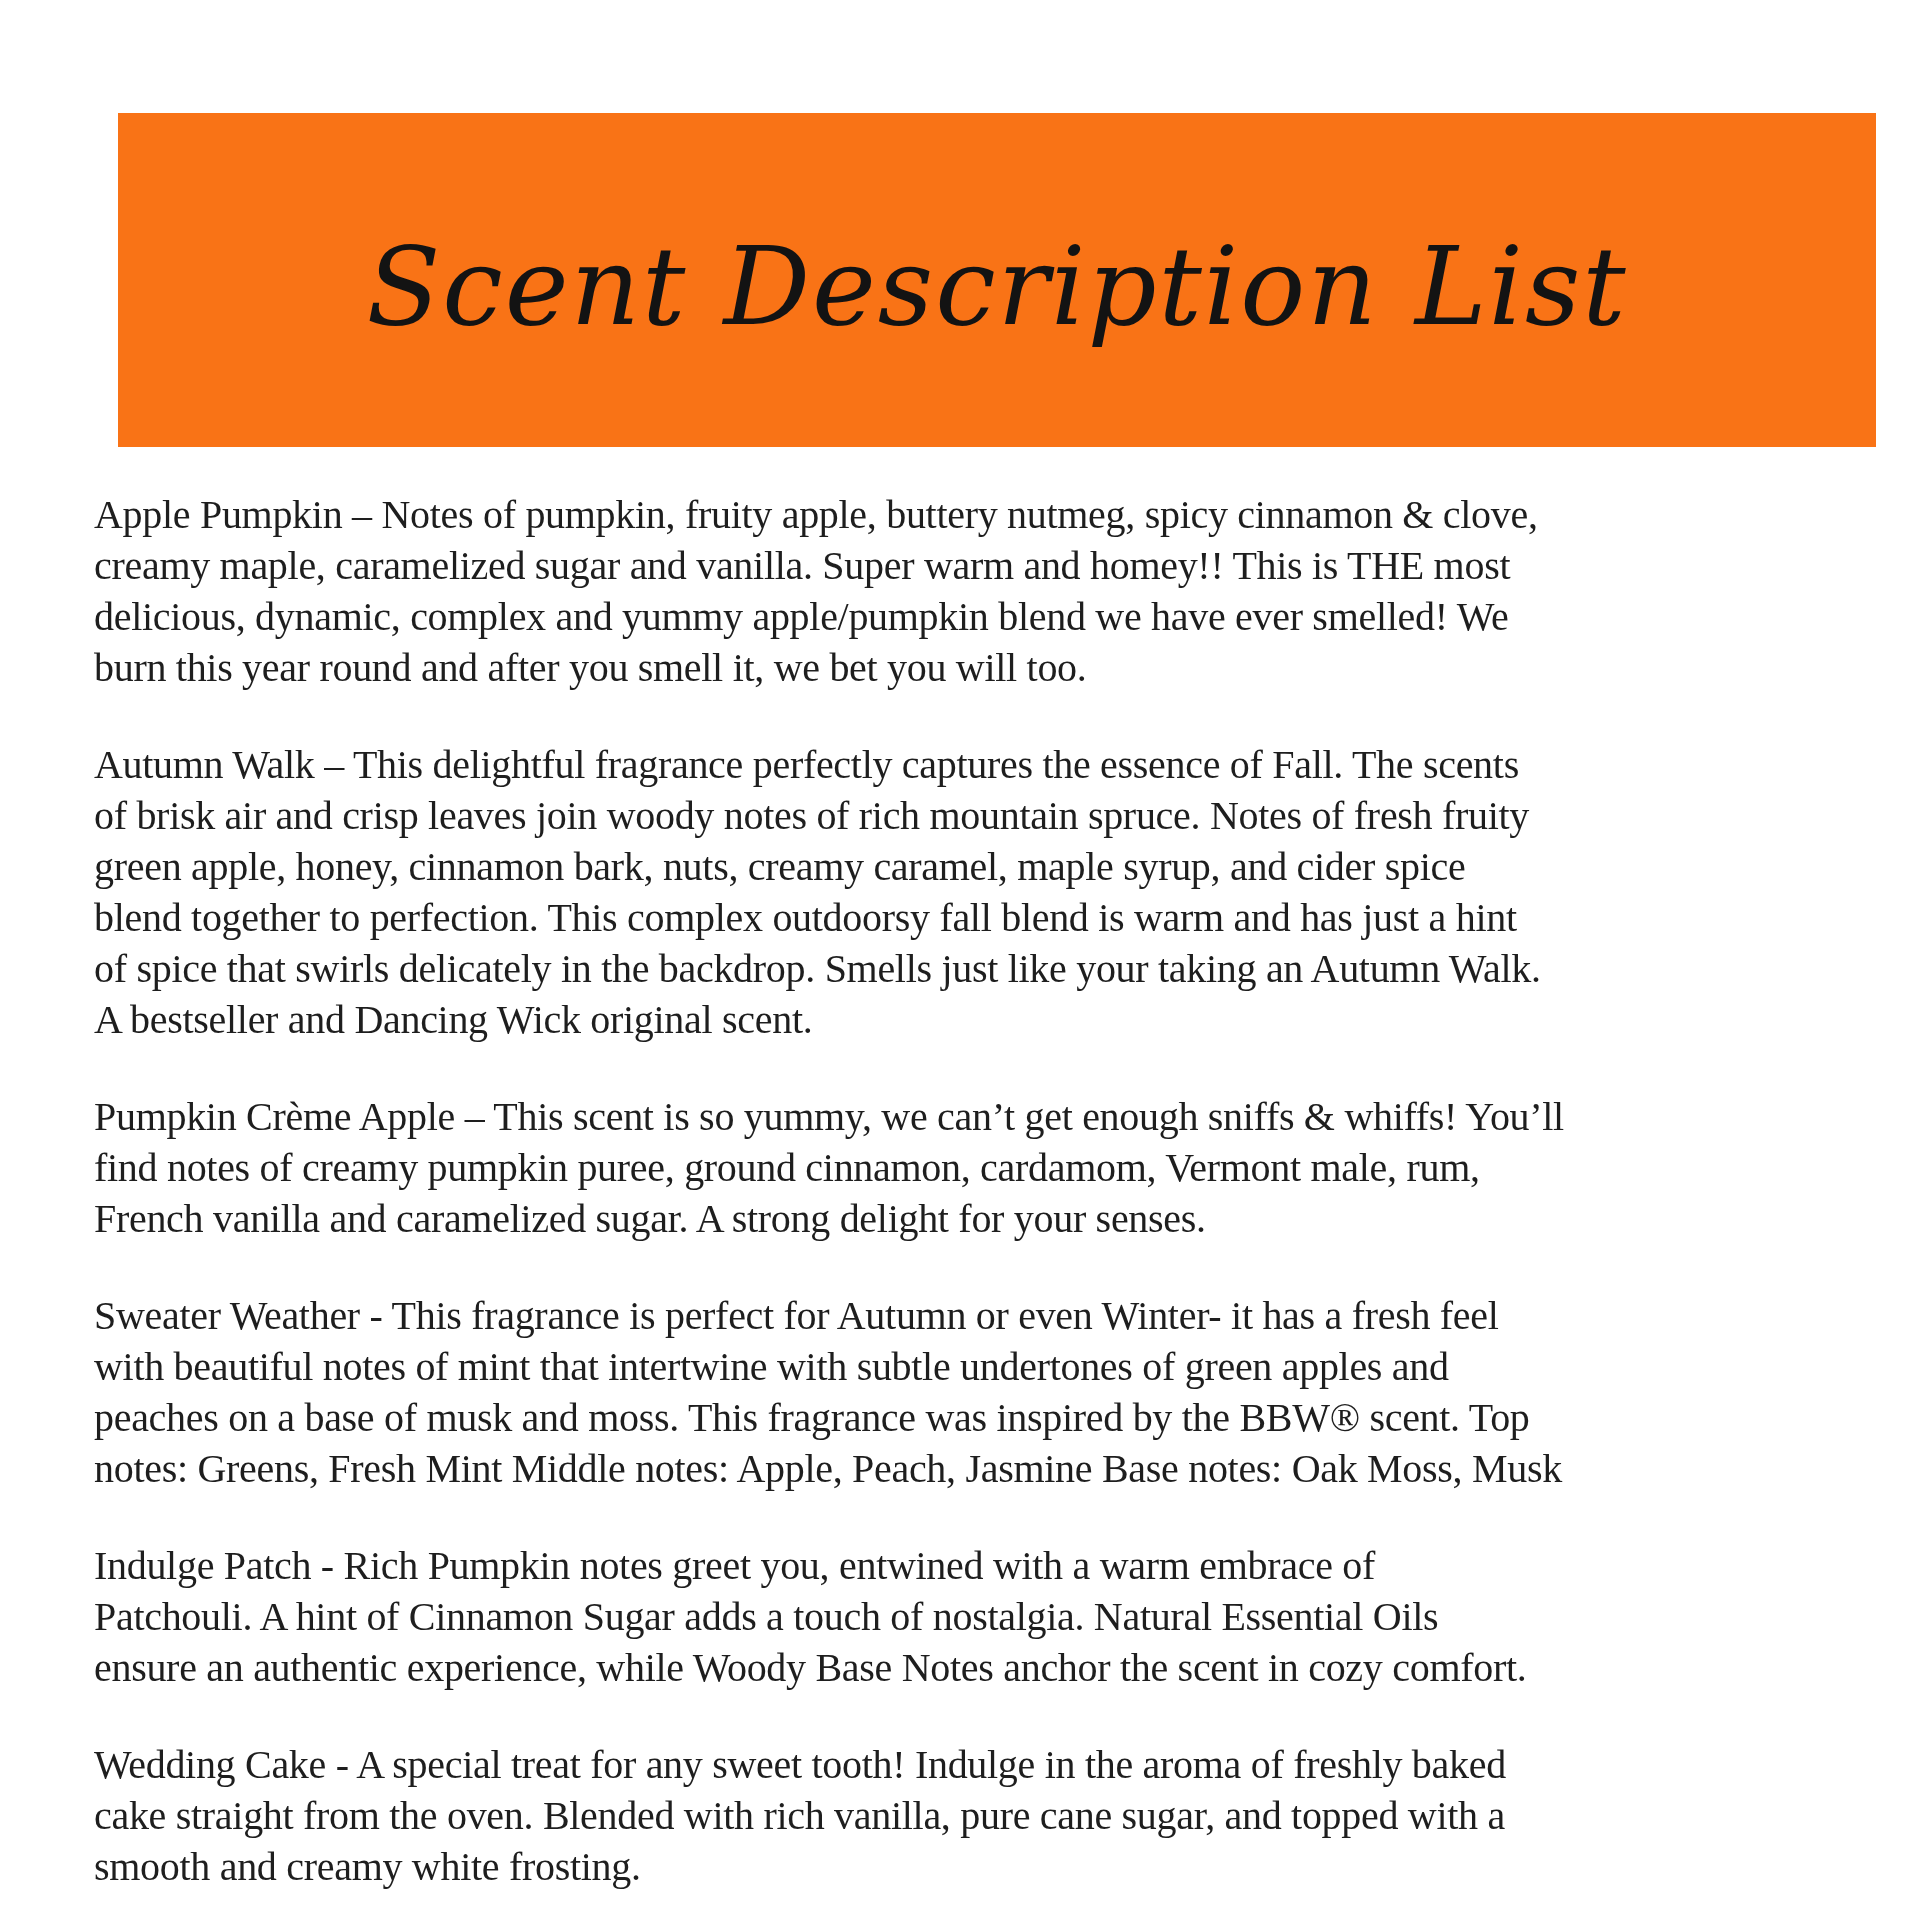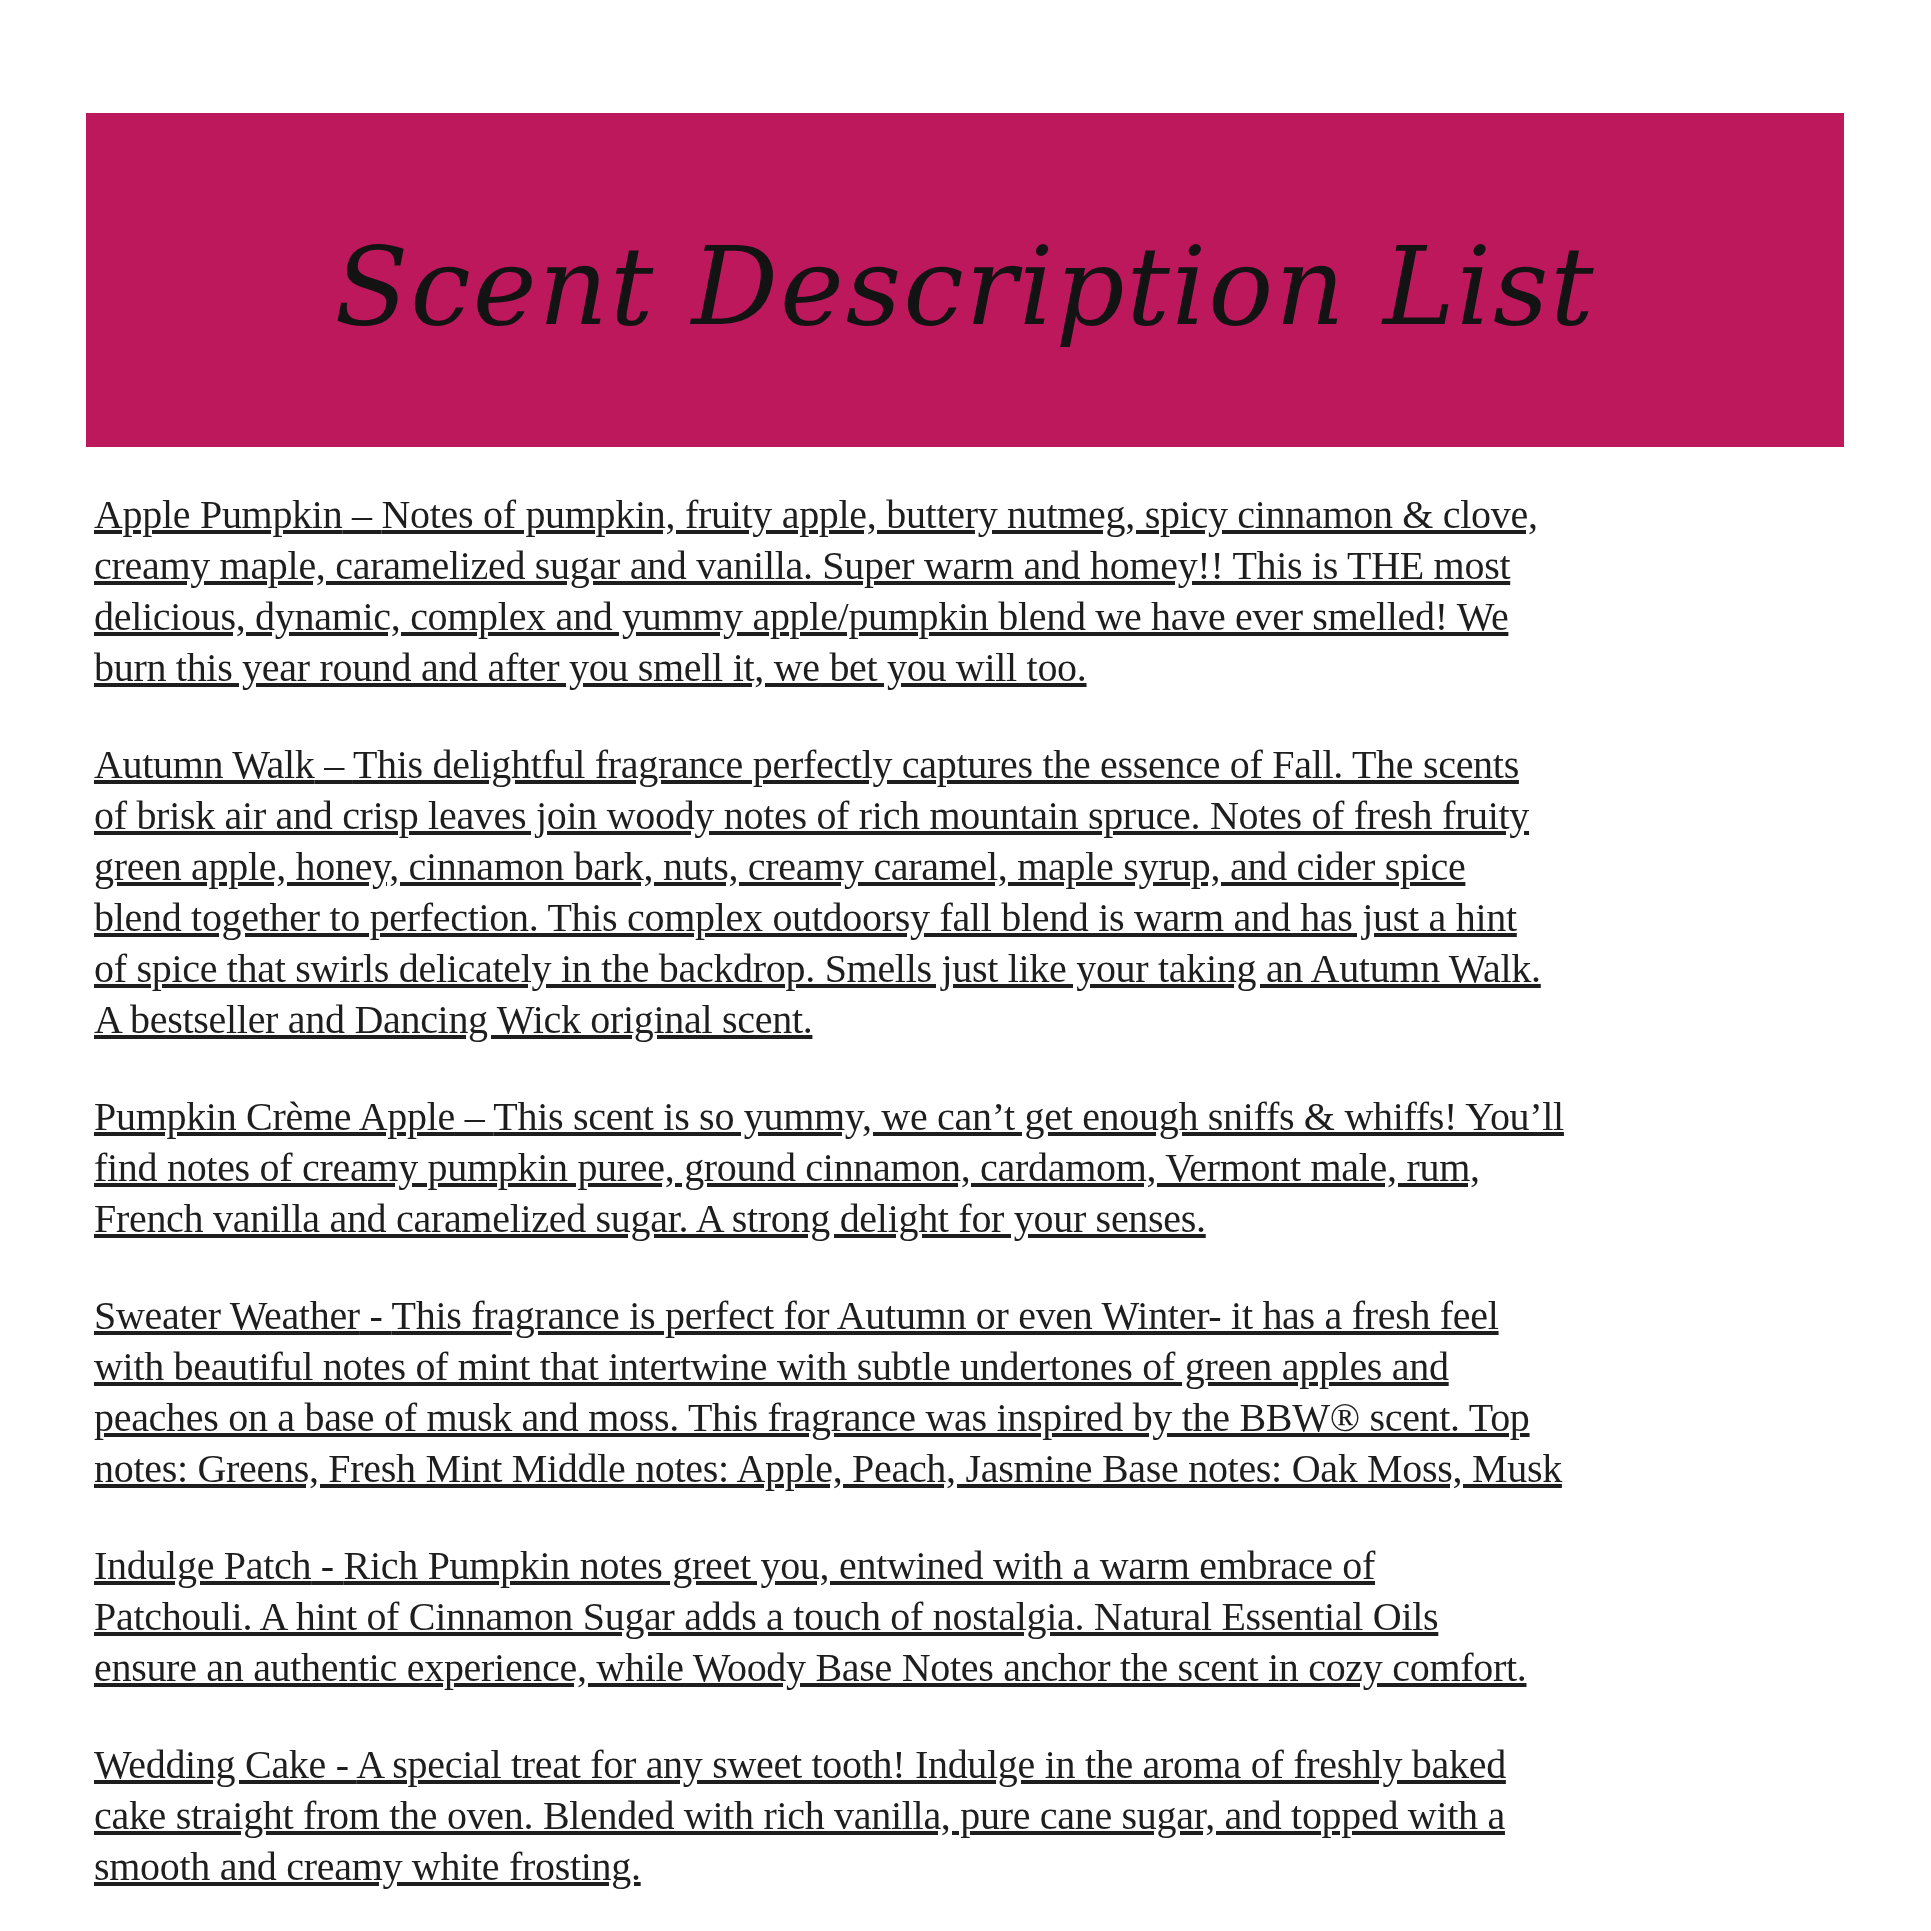--- a/index.html
+++ b/index.html
@@ -35,39 +35,38 @@
     letter-spacing: 1.9px;
     white-space: nowrap;
     transform: translateY(5.8px);
   }
   .content {
     position: absolute;
     left: 94px;
     top: 489px;
     width: 1753px;
     color: #1e1e1e;
-    text-decoration: underline;
   }
   .scent {
     margin: 0 0 46px 0;
     font-size: 40px;
     line-height: 51px;
     letter-spacing: -0.3px;
     white-space: pre-line;
   }
   .scent:last-child {
     margin-bottom: 13px;
   }
 </style>
 </head>
 <body>
 
 <div class="page">
 
-  <div class="banner" style="background: #be185d;">
+  <div class="banner" style="background: #f97316; margin-left: 32px;">
     <div class="banner-title">Scent Description List</div>
   </div>
 
   <div class="content">
 
     <p class="scent"><span>Apple Pumpkin</span><span> – </span><span>Notes of pumpkin, fruity apple, buttery nutmeg, spicy cinnamon &amp; clove,
 creamy maple, caramelized sugar and vanilla. Super warm and homey!! This is THE most
 delicious, dynamic, complex and yummy apple/pumpkin blend we have ever smelled! We
 burn this year round and after you smell it, we bet you will too.</span></p>
 

